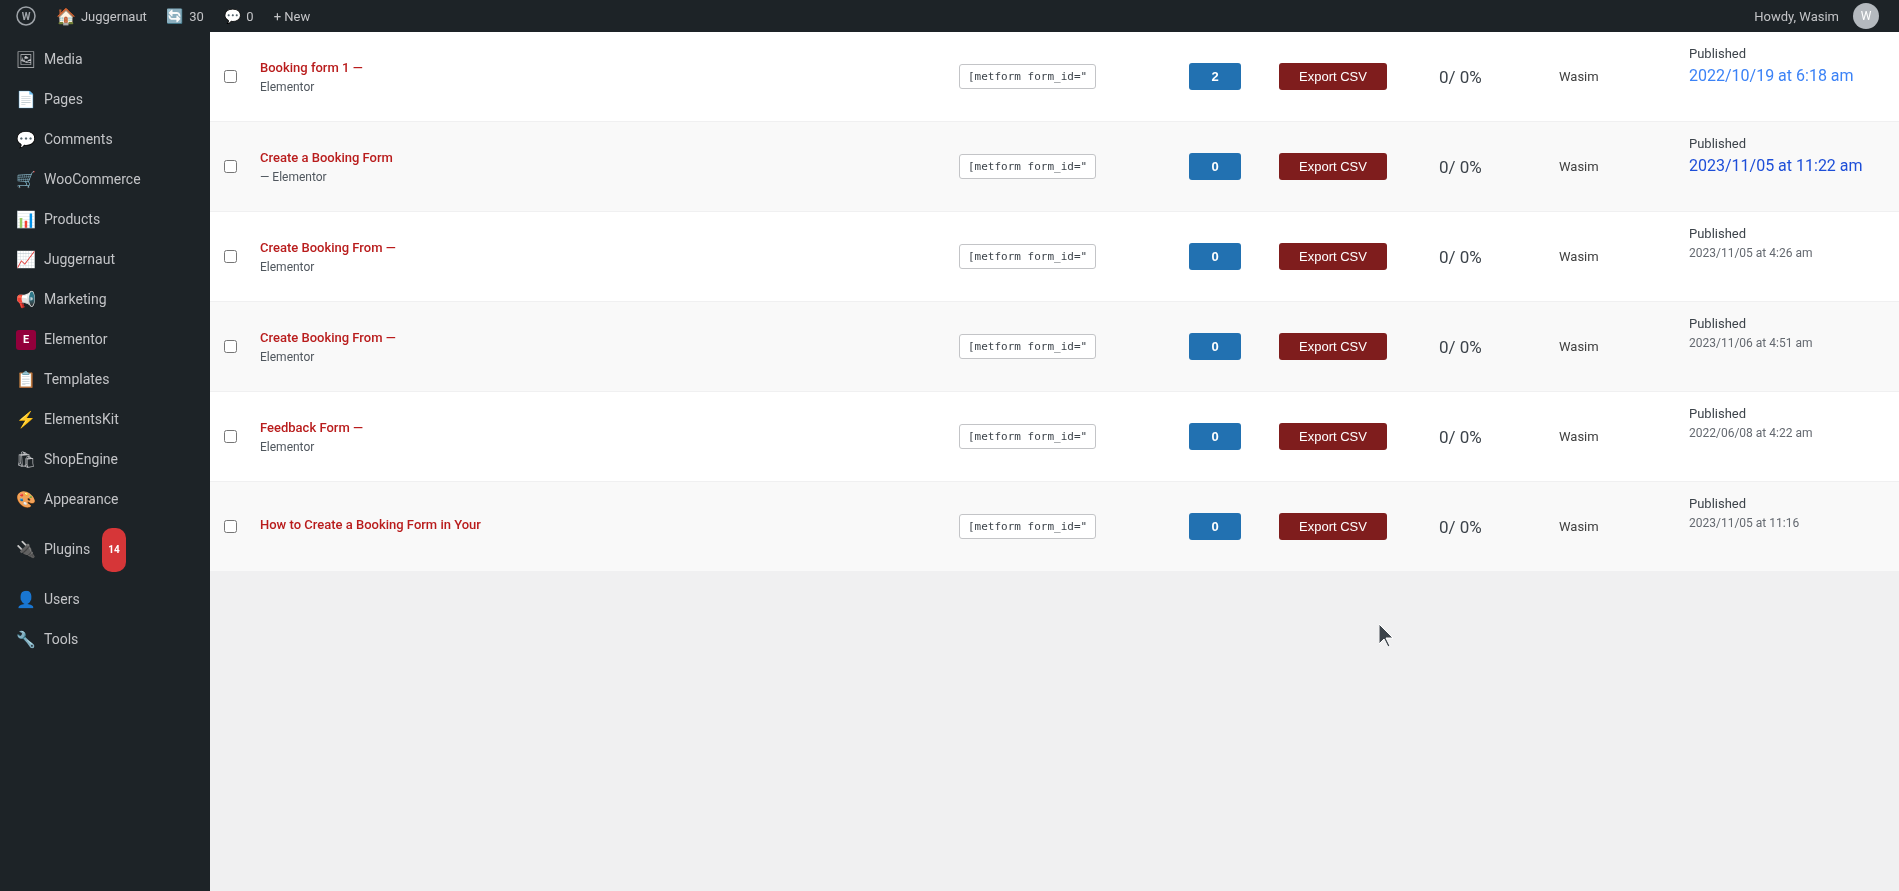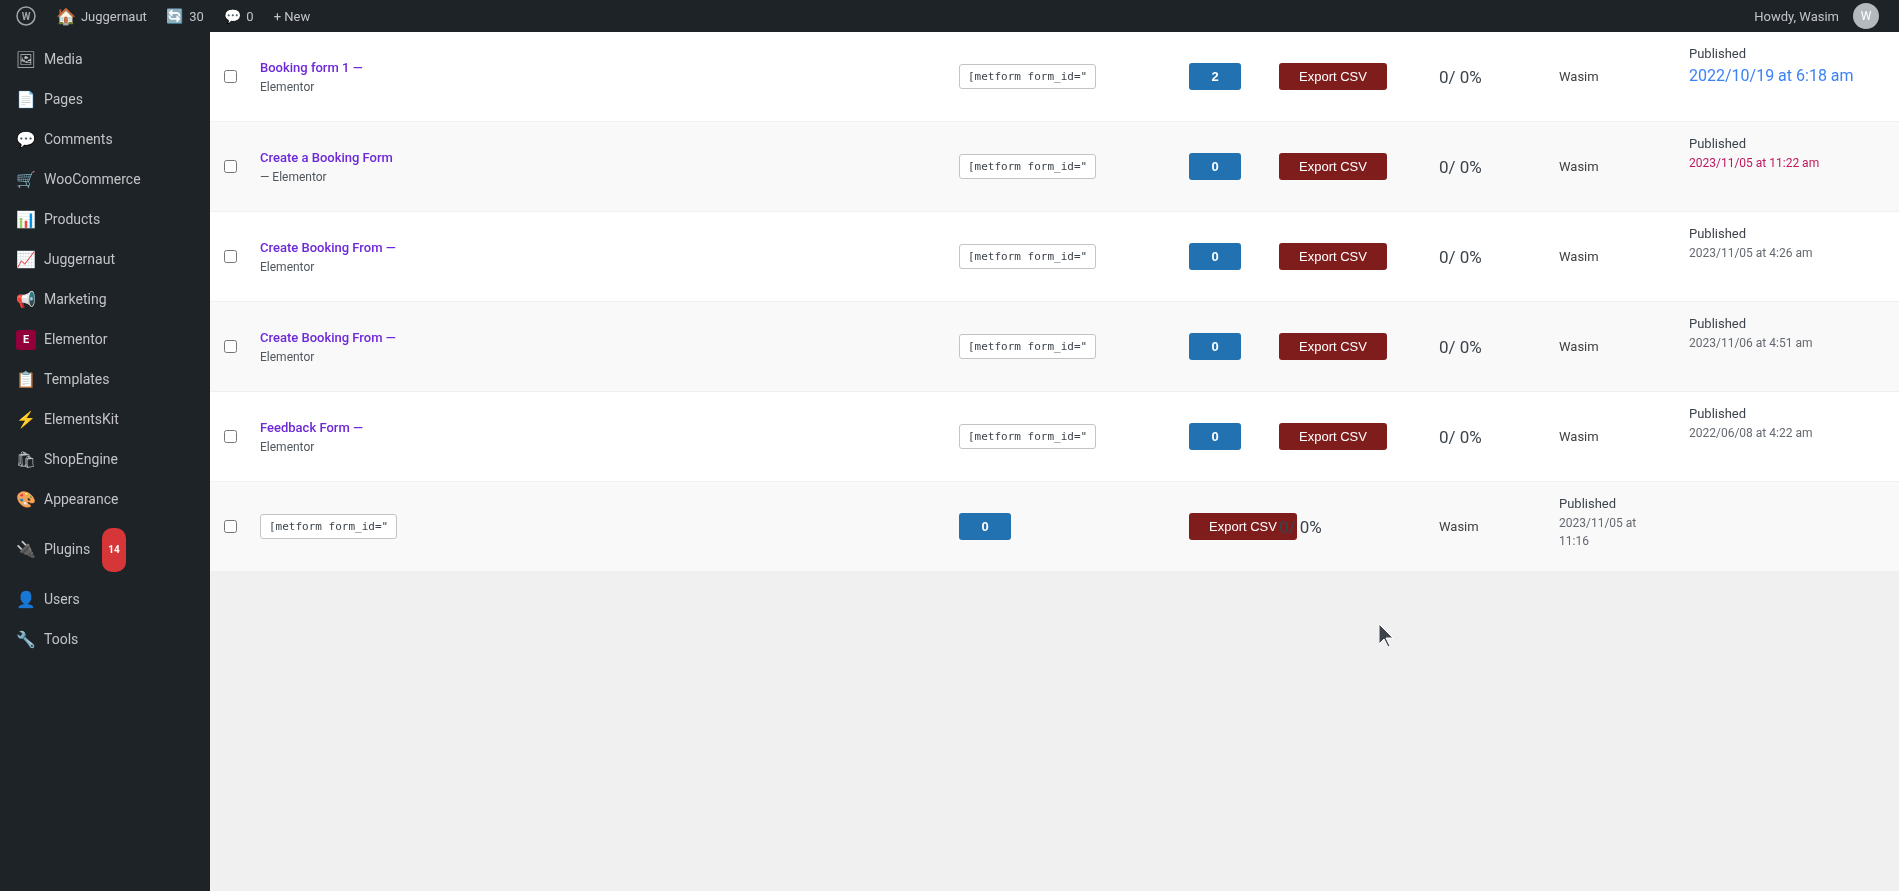--- a/index.html
+++ b/index.html
@@ -51,21 +51,21 @@
       min-height: 90px;
     }
     .form-row:nth-child(even) { background: #f9f9f9; }
     .form-row:nth-child(odd) { background: #fff; }
 
     .cell {
       padding: 12px 10px; display: flex; align-items: center; font-size: 13px; color: #3c434a;
     }
     .cell-checkbox { justify-content: center; }
     .cell-title { flex-direction: column; align-items: flex-start; justify-content: center; }
-    .form-title-link { color: #6d28d9; text-decoration: none; font-size: 13px; font-weight: 500; line-height: 1.4; }
+    .form-title-link { color: #b91c1c; text-decoration: none; font-size: 13px; font-weight: 500; line-height: 1.4; }
     .form-subtitle { color: #50575e; font-size: 12px; margin-top: 2px; }
 
     .shortcode-box {
       background: #fff; border: 1px solid #c3c4c7; border-radius: 3px;
       padding: 5px 8px; font-size: 11px; color: #3c434a; font-family: monospace;
       white-space: nowrap; overflow: hidden; text-overflow: ellipsis; max-width: 210px;
     }
 
     .count-btn {
       background: #2271b1; color: #fff; border: none; border-radius: 3px;
@@ -233,21 +233,21 @@
         <button class="export-btn">Export CSV</button>
       </div>
       <div class="cell cell-stats">
         <span>0/ 0%</span>
       </div>
       <div class="cell cell-author">
         <span>Wasim</span>
       </div>
       <div class="cell cell-date">
         <span>Published</span>
-        <span style="font-size:12px;color:#be185d;">2023/11/05 at 11:22 am</span>
+        <span style="font-size:16px;color:#1d4ed8;">2023/11/05 at 11:22 am</span>
       </div>
     </div>
 
     <div class="form-row" style="background:#fff;">
       <div class="cell cell-checkbox">
         <input type="checkbox" style="">
       </div>
       <div class="cell cell-title">
         <a href="#" class="form-title-link">Create Booking From —</a>
         <span class="form-subtitle">Elementor</span>
@@ -327,20 +327,24 @@
       </div>
       <div class="cell cell-date">
         <span>Published</span>
         <span style="font-size:12px;color:#646970;">2022/06/08 at 4:22 am</span>
       </div>
     </div>
 
     <div class="form-row" style="background:#f9f9f9;">
       <div class="cell cell-checkbox">
         <input type="checkbox" style="">
+      </div>
+      <div class="cell cell-title">
+        <a href="#" class="form-title-link">How to Create a Booking Form in Your</a>
+        <span class="form-subtitle"></span>
       </div>
       <div class="cell">
         <div class="shortcode-box">[metform form_id="</div>
       </div>
       <div class="cell">
         <button class="count-btn">0</button>
       </div>
       <div class="cell">
         <button class="export-btn">Export CSV</button>
       </div>

